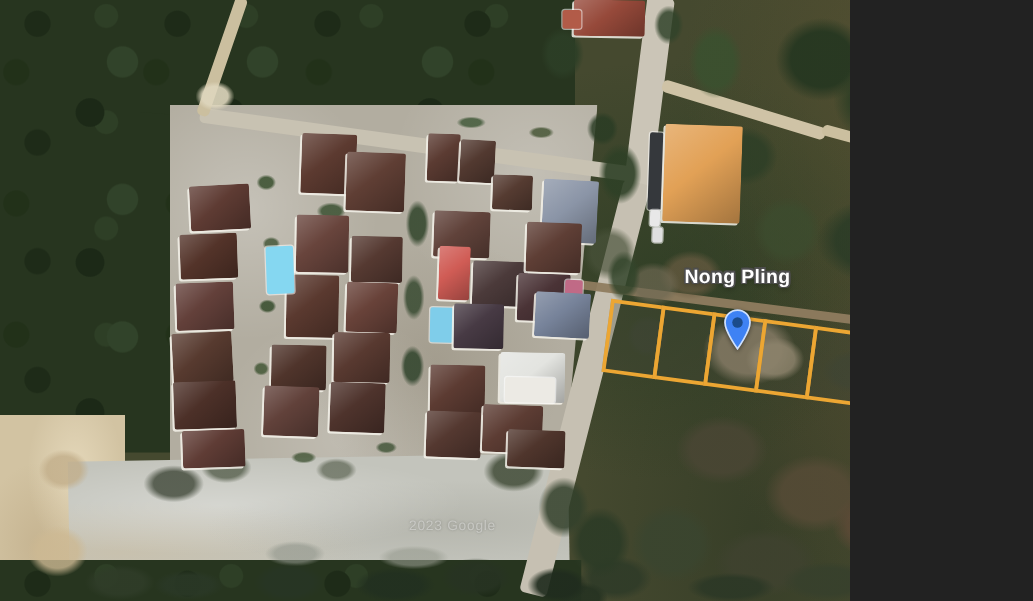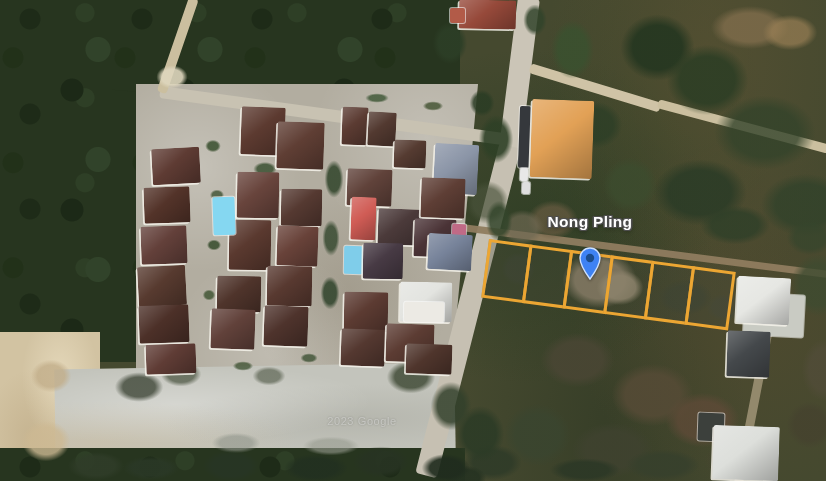--- a/index.html
+++ b/index.html
@@ -1,16 +1,16 @@
 <!DOCTYPE html>
 <html><head>
 <meta charset="utf-8">
 <style>
   html,body{margin:0;padding:0;background:#222;font-family:"Liberation Sans",sans-serif;}
-  #map{position:relative;width:826px;height:481px;overflow:hidden;background:#45492f;cursor:grab;}
+  #map{position:relative;width:680px;height:481px;overflow:hidden;background:#45492f;cursor:grab;}
   #map *{position:absolute;box-sizing:border-box;}
   .patch{}
   .forest{background-color:#27351f;background-image:
     radial-gradient(circle at 25% 20%, #1e2b18 0 10px, transparent 11px),
     radial-gradient(circle at 70% 45%, #31432a 0 12px, transparent 13px),
     radial-gradient(circle at 45% 75%, #1c2917 0 11px, transparent 12px),
     radial-gradient(circle at 85% 15%, #2e3f26 0 9px, transparent 10px),
     radial-gradient(circle at 10% 55%, #223119 0 10px, transparent 11px);
     background-size:120px 95px,140px 110px,160px 120px,100px 85px,130px 105px;}
   .scrub{background-color:#45492f;background-image:

